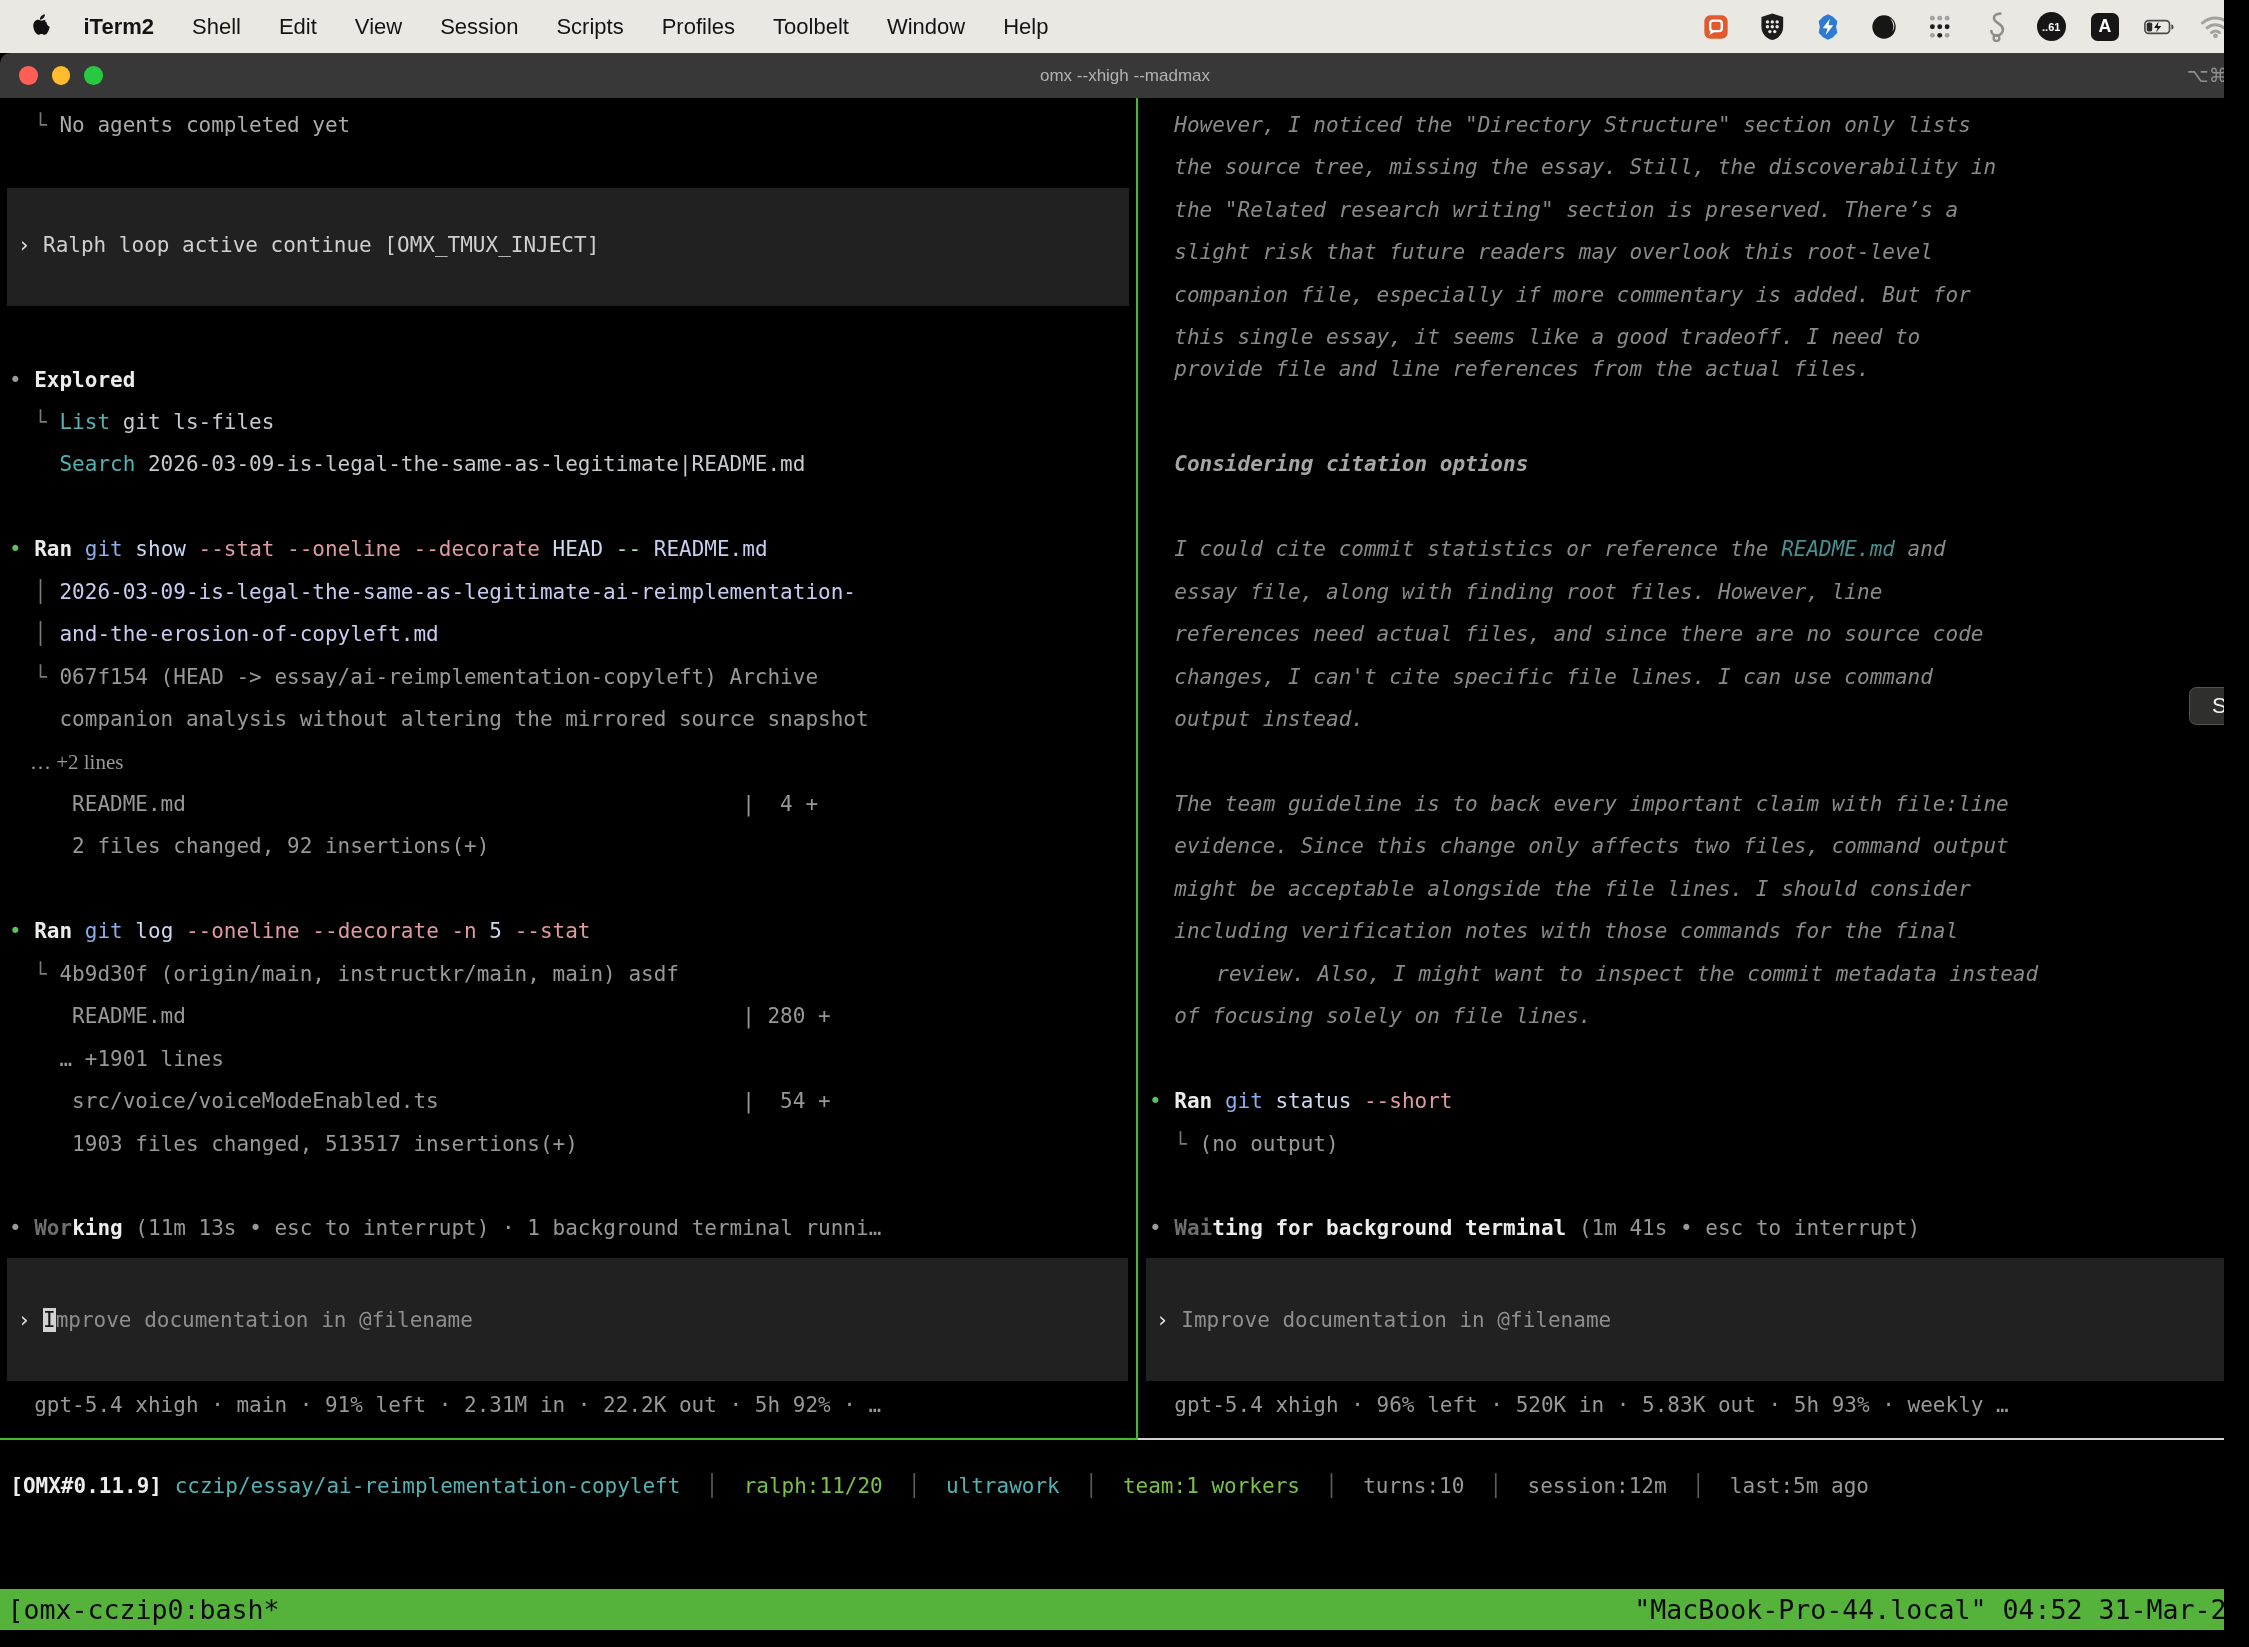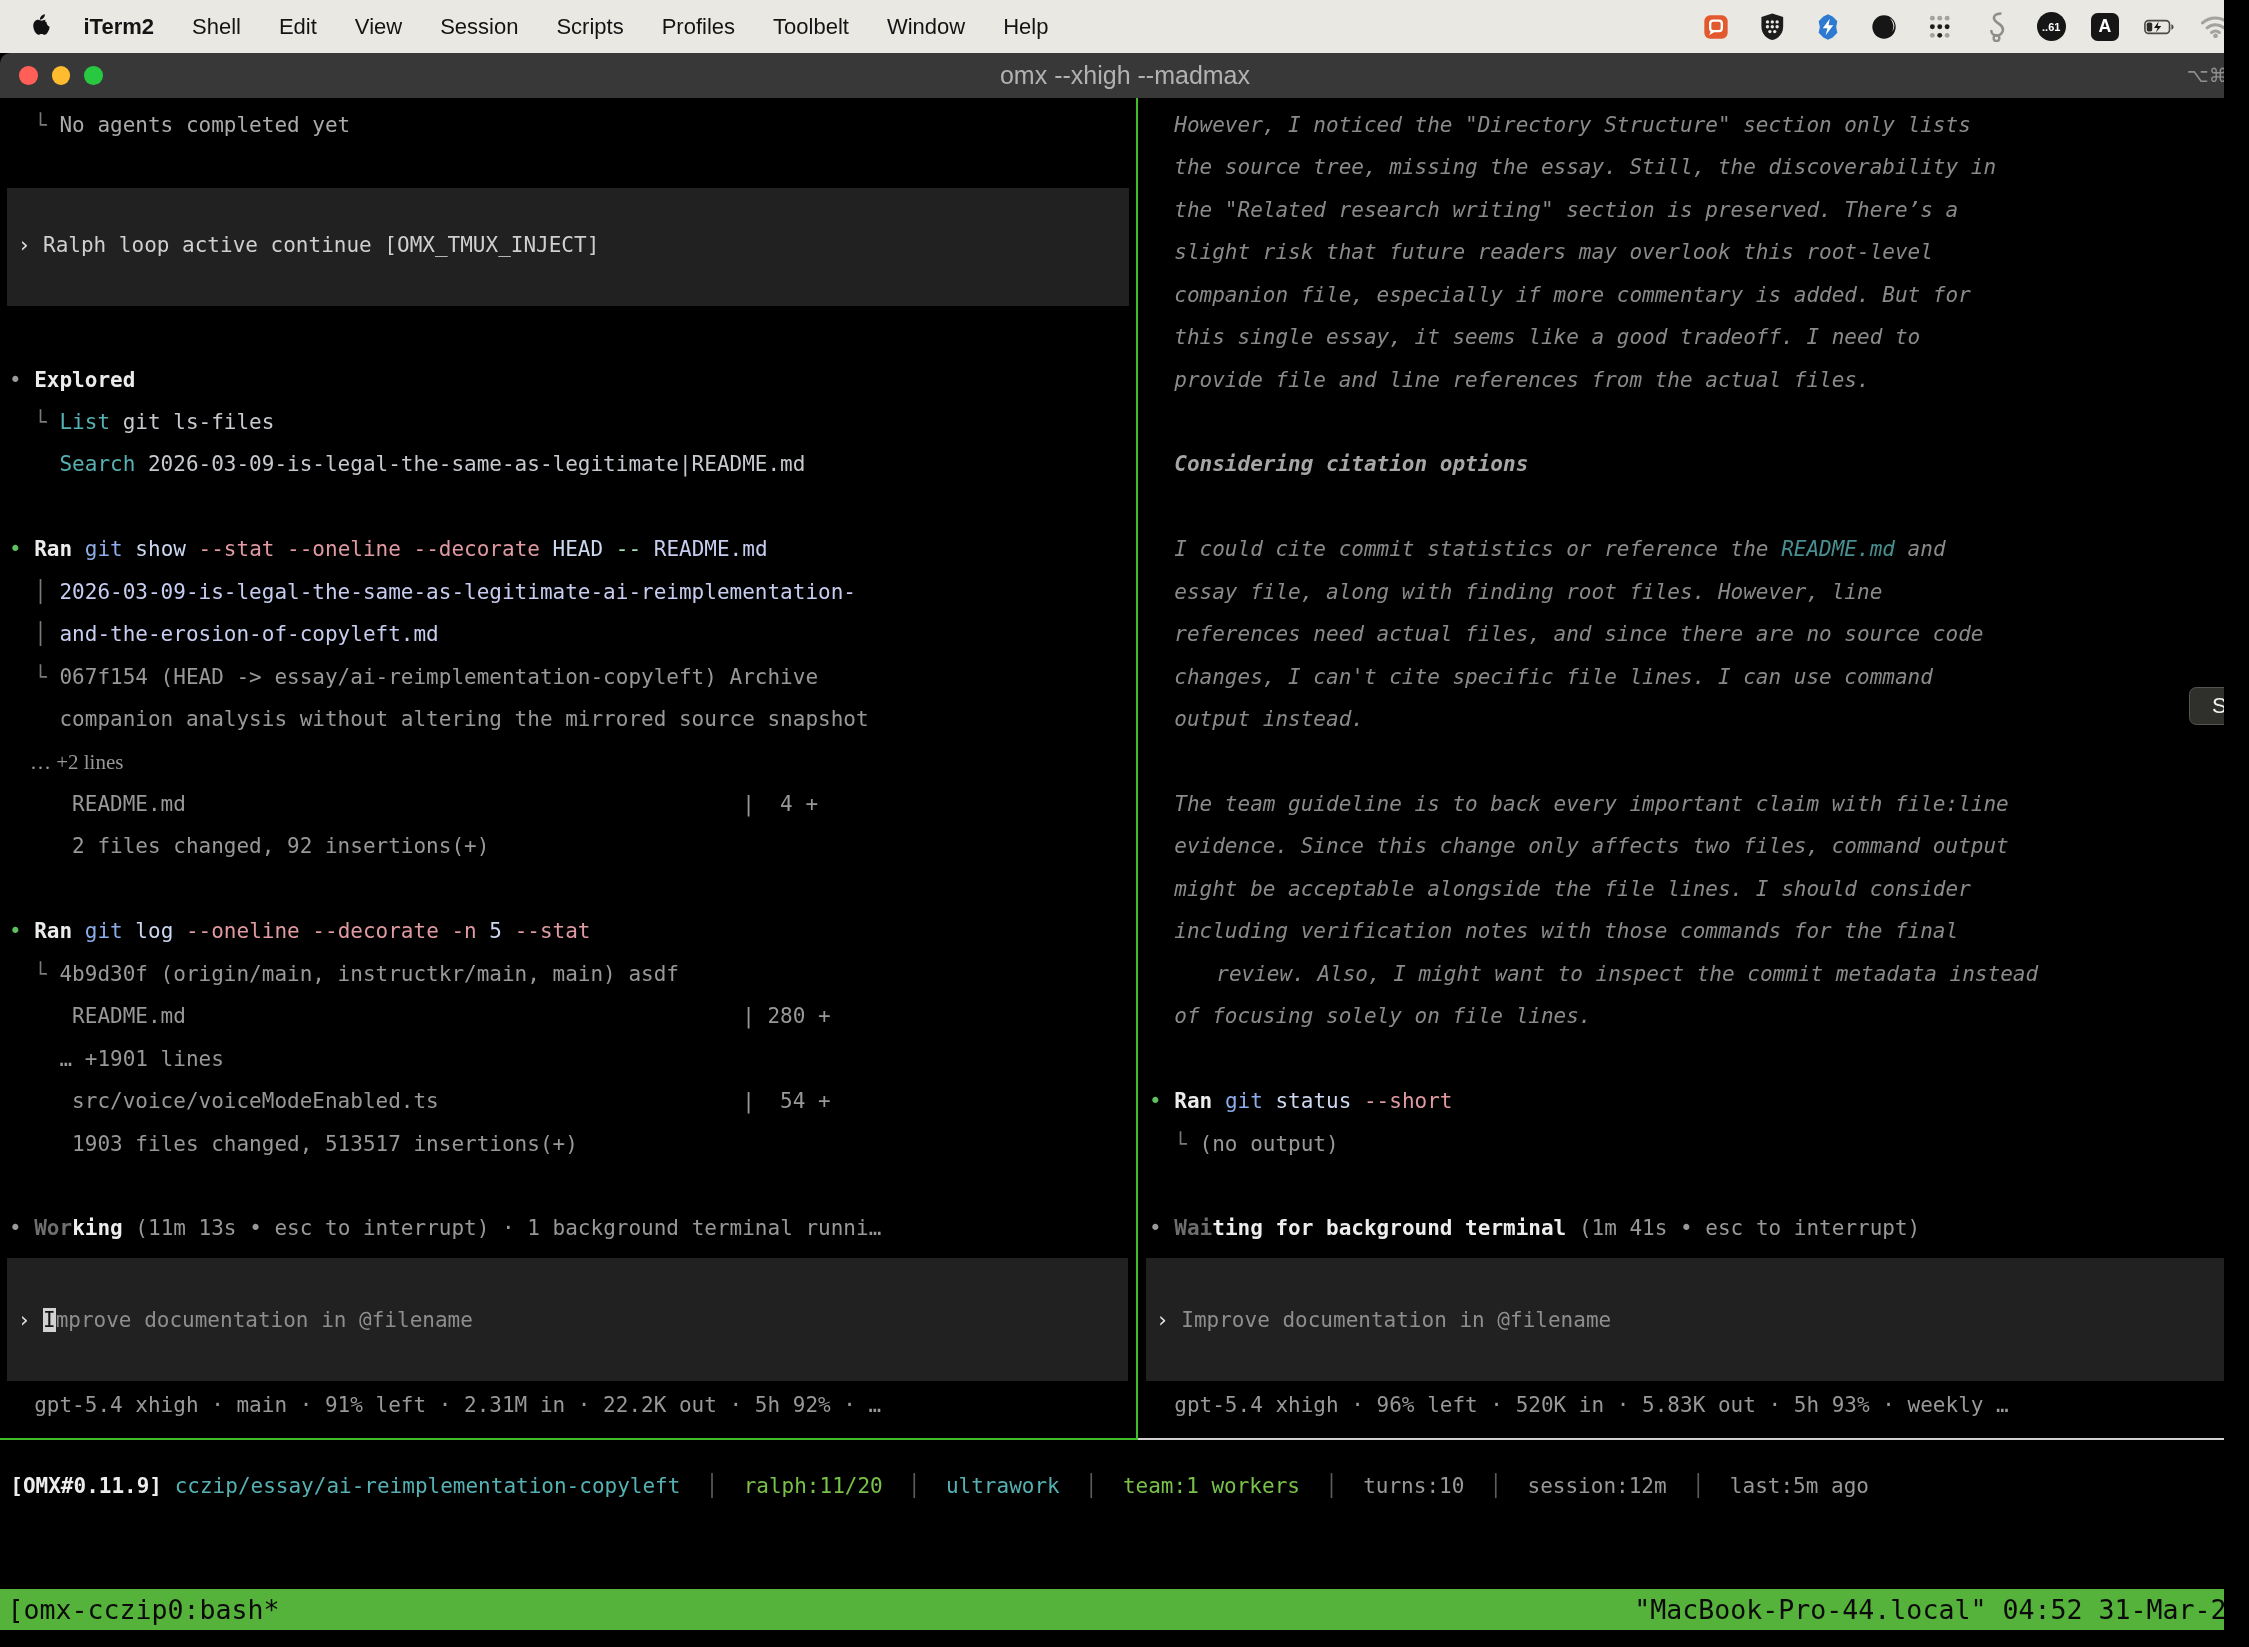--- a/index.html
+++ b/index.html
@@ -21,21 +21,21 @@
                 display:flex;align-items:center;justify-content:center;font-size:17.7px;font-weight:bold;}
   
   .titlebar{position:absolute;left:0;top:53px;width:2250px;height:45px;background:#383838;
             border-radius:10.3px 10.3px 0 0;display:flex;align-items:center;
             font-family:"Liberation Sans",sans-serif;}
   .lights{display:flex;gap:14px;margin-left:19px;}
   .light{width:18.5px;height:18.5px;border-radius:50%;}
   .light.red{background:#ff5f57;}
   .light.yellow{background:#febc2e;}
   .light.green{background:#28c840;}
-  .win-title{position:absolute;left:0;right:0;text-align:center;color:#b2b2b2;font-size:25px;}
+  .win-title{position:absolute;left:0;right:0;text-align:center;color:#b2b2b2;font-size:17px;}
   .win-shortcut{position:absolute;right:11.8px;color:#8f8f8f;font-size:19px;}
   
   .terminal{position:absolute;left:0;top:98px;width:2250px;height:1549px;background:#000;}
   .term-line{position:absolute;white-space:pre;font-size:21px;line-height:42px;color:#989898;}
   .seg-out{color:#989898;}
   .seg-note{color:#aaaaaa;}
   .seg-tree{color:#7a7a7a;}
   .seg-white{color:#ececec;font-weight:bold;}
   .seg-cyan{color:#56b1b3;}
   .seg-arg2{color:#c6c9ce;}
@@ -210,21 +210,21 @@
       <div class="term-line" style="left: 8.9px; top: 982px;"><span class="seg-out">     src/voice/voiceModeEnabled.ts                        |  54 +</span></div>
       <div class="term-line" style="left: 8.9px; top: 1025px;"><span class="seg-out">     1903 files changed, 513517 insertions(+)</span></div>
       <div class="term-line" style="left: 8.9px; top: 1109px;"><span class="seg-bullet-gray">• </span><span class="seg-shim-dim">Wor</span><span class="seg-shim-bright">king</span><span class="seg-out"> (11m 13s • esc to interrupt) · 1 background terminal runni…</span></div>
       <div class="term-line" style="left: 8.9px; top: 1286px;"><span class="seg-out">  gpt-5.4 xhigh · main · 91% left · 2.31M in · 22.2K out · 5h 92% · …</span></div>
       <div class="term-line" style="left: 1149px; top: 5.9px;"><span class="seg-think">  However, I noticed the "Directory Structure" section only lists</span></div>
       <div class="term-line" style="left: 1149px; top: 48px;"><span class="seg-think">  the source tree, missing the essay. Still, the discoverability in</span></div>
       <div class="term-line" style="left: 1149px; top: 91px;"><span class="seg-think">  the "Related research writing" section is preserved. There’s a</span></div>
       <div class="term-line" style="left: 1149px; top: 133px;"><span class="seg-think">  slight risk that future readers may overlook this root-level</span></div>
       <div class="term-line" style="left: 1149px; top: 176px;"><span class="seg-think">  companion file, especially if more commentary is added. But for</span></div>
       <div class="term-line" style="left: 1149px; top: 218px;"><span class="seg-think">  this single essay, it seems like a good tradeoff. I need to</span></div>
-      <div class="term-line" style="left: 1149px; top: 261px;"><span class="seg-think">  provide file and line references from the actual files.</span></div>
+      <div class="term-line" style="left: 1149px; top: 250px;"><span class="seg-think">  provide file and line references from the actual files.</span></div>
       <div class="term-line" style="left: 1149px; top: 345px;"><span class="seg-think-head">  Considering citation options</span></div>
       <div class="term-line" style="left: 1149px; top: 430px;"><span class="seg-think">  I could cite commit statistics or reference the </span><span class="seg-teal-i">README.md</span><span class="seg-think"> and</span></div>
       <div class="term-line" style="left: 1149px; top: 473px;"><span class="seg-think">  essay file, along with finding root files. However, line</span></div>
       <div class="term-line" style="left: 1149px; top: 515px;"><span class="seg-think">  references need actual files, and since there are no source code</span></div>
       <div class="term-line" style="left: 1149px; top: 558px;"><span class="seg-think">  changes, I can't cite specific file lines. I can use command</span></div>
       <div class="term-line" style="left: 1149px; top: 600px;"><span class="seg-think">  output instead.</span></div>
       <div class="term-line" style="left: 1149px; top: 685px;"><span class="seg-think">  The team guideline is to back every important claim with file:line</span></div>
       <div class="term-line" style="left: 1149px; top: 727px;"><span class="seg-think">  evidence. Since this change only affects two files, command output</span></div>
       <div class="term-line" style="left: 1149px; top: 770px;"><span class="seg-think">  might be acceptable alongside the file lines. I should consider</span></div>
       <div class="term-line" style="left: 1149px; top: 812px;"><span class="seg-think">  including verification notes with those commands for the final</span></div>

